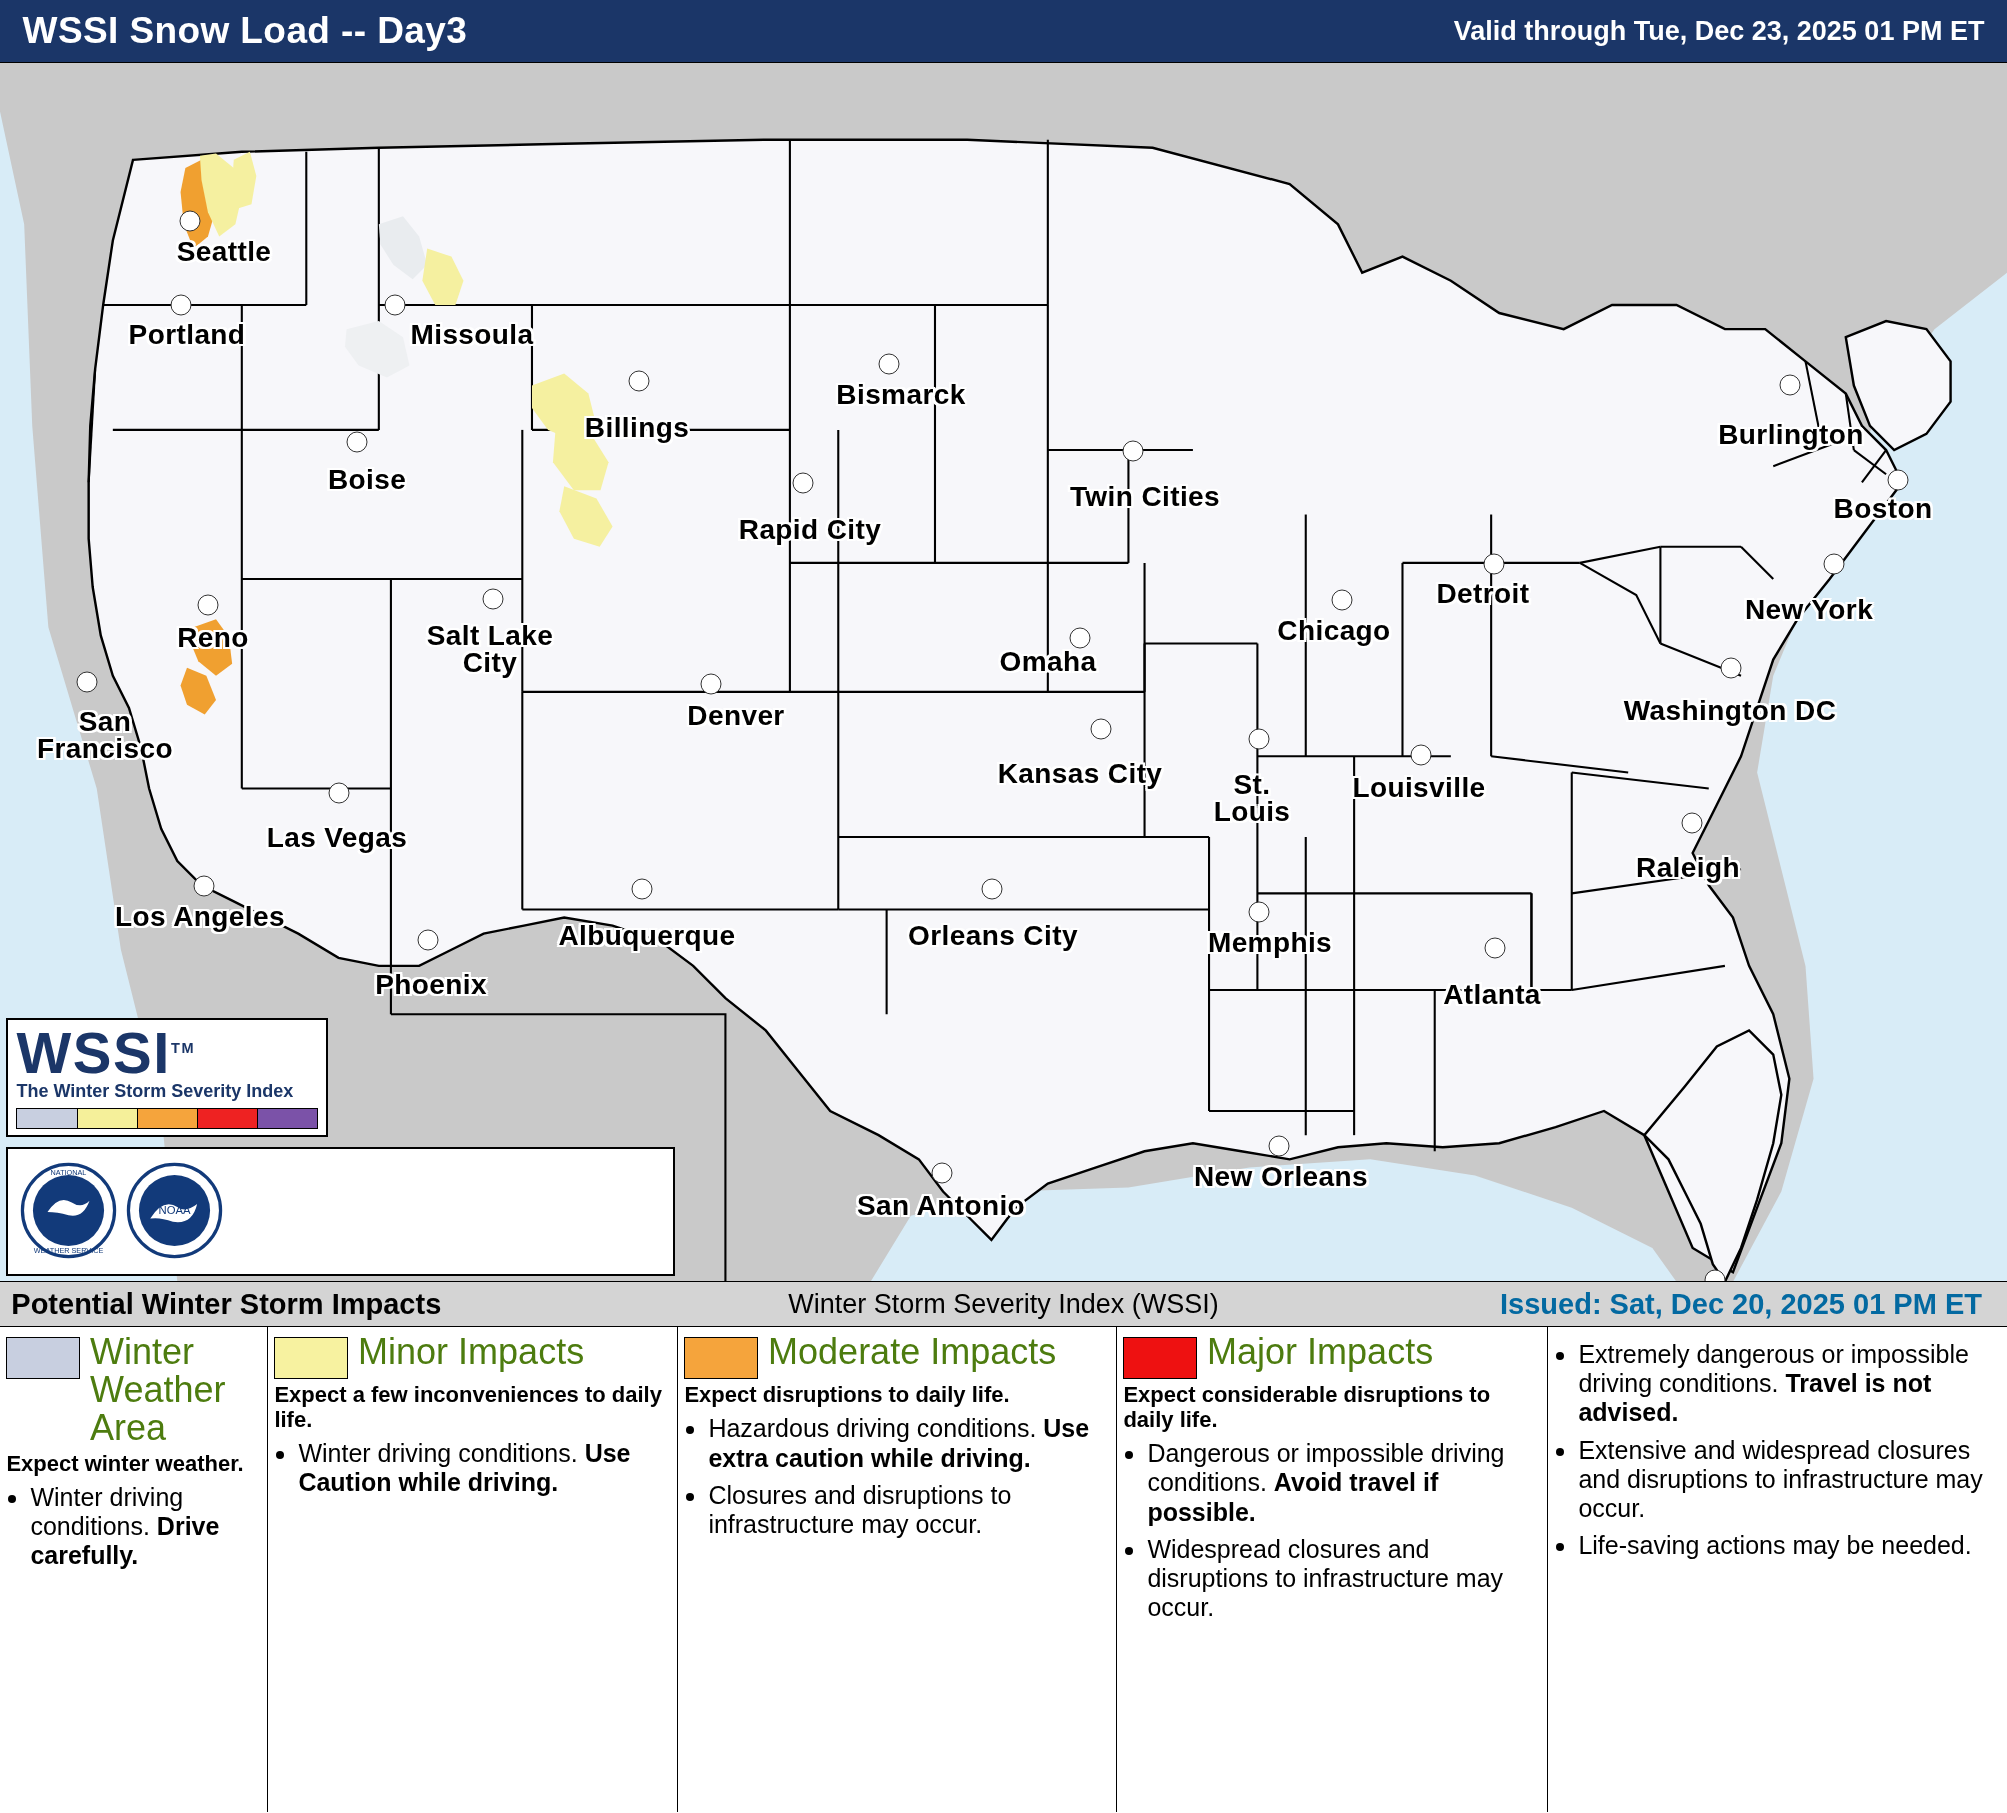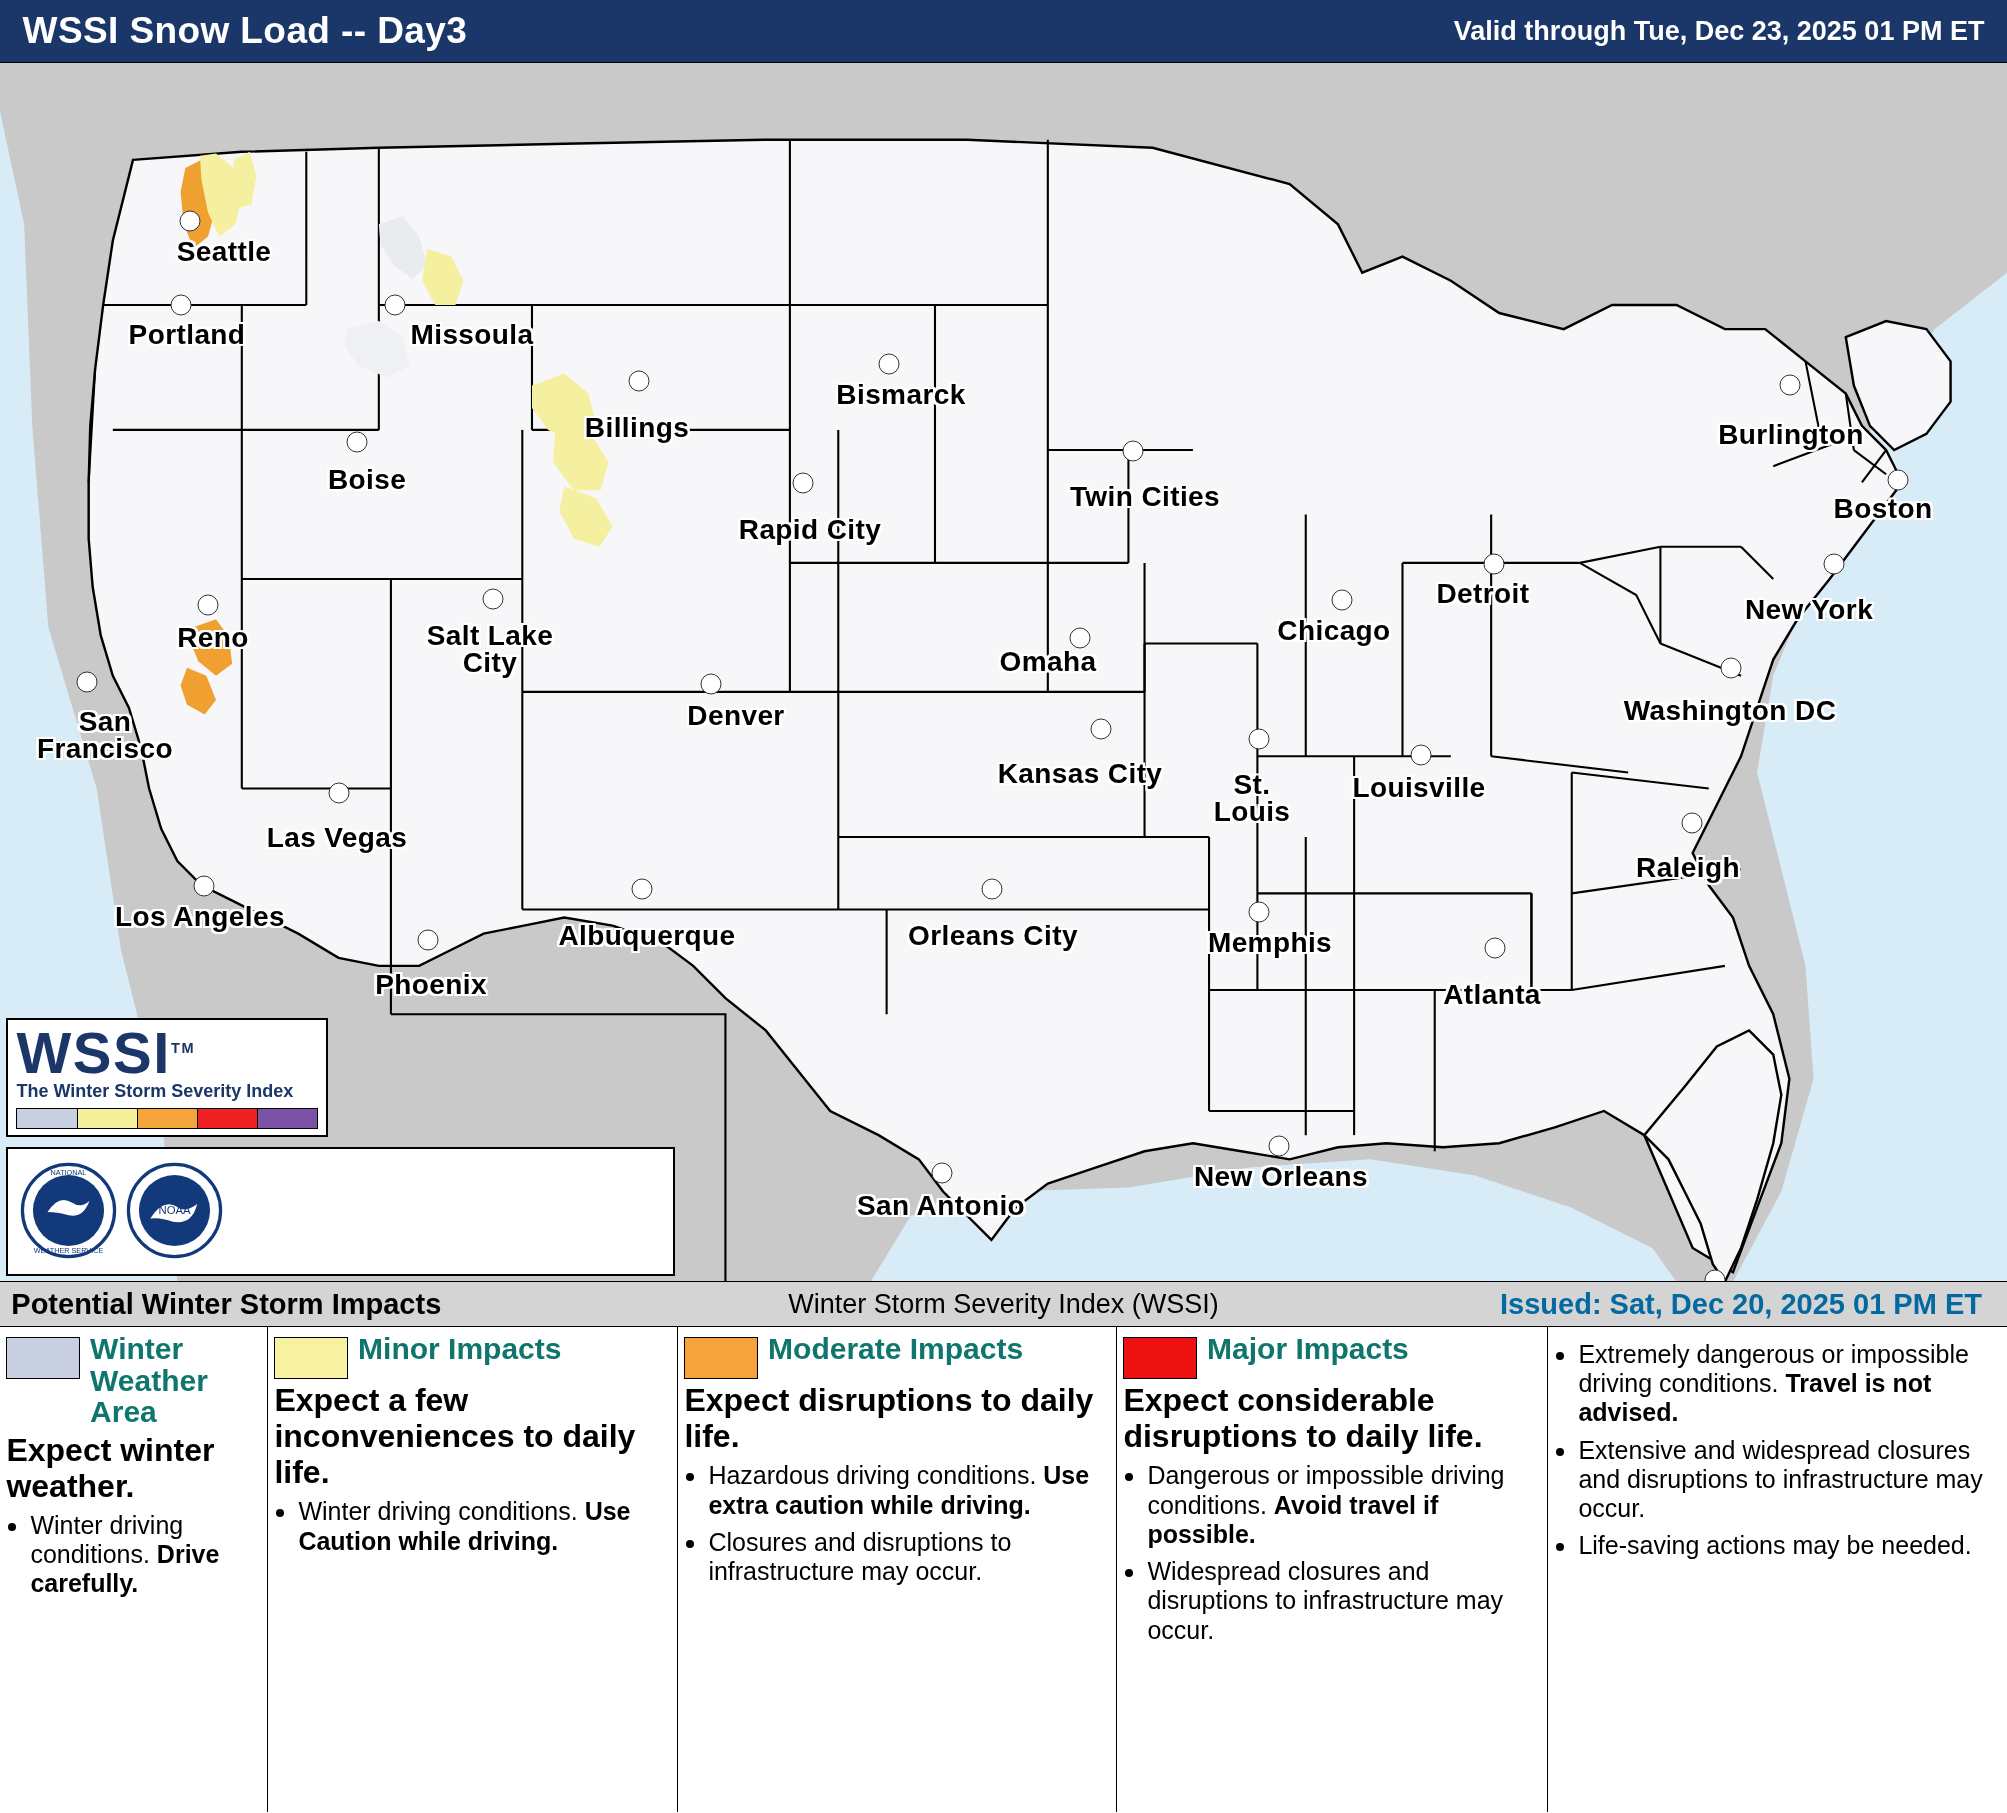--- a/index.html
+++ b/index.html
@@ -179,27 +179,27 @@
     gap: 9.7px;
   }
   .swatch {
     width: 74px;
     height: 42px;
     border: 1.6px solid #000;
     flex: 0 0 auto;
     margin-top: 3.2px;
   }
   .legend-title {
-    font-size: 30px;
-    font-weight: bold;
+    font-size: 36px;
+    font-weight: normal;
     line-height: 1.05;
-    color: #0f766e;
+    color: #4d7c0f;
   }
   .legend-sub {
-    font-size: 32px;
+    font-size: 22px;
     font-weight: bold;
     line-height: 1.12;
     margin-top: 4.8px;
     color: #000;
   }
   .legend-list {
     margin: 6.4px 0 0 0;
     padding-left: 24px;
     font-size: 25px;
     line-height: 1.17;

